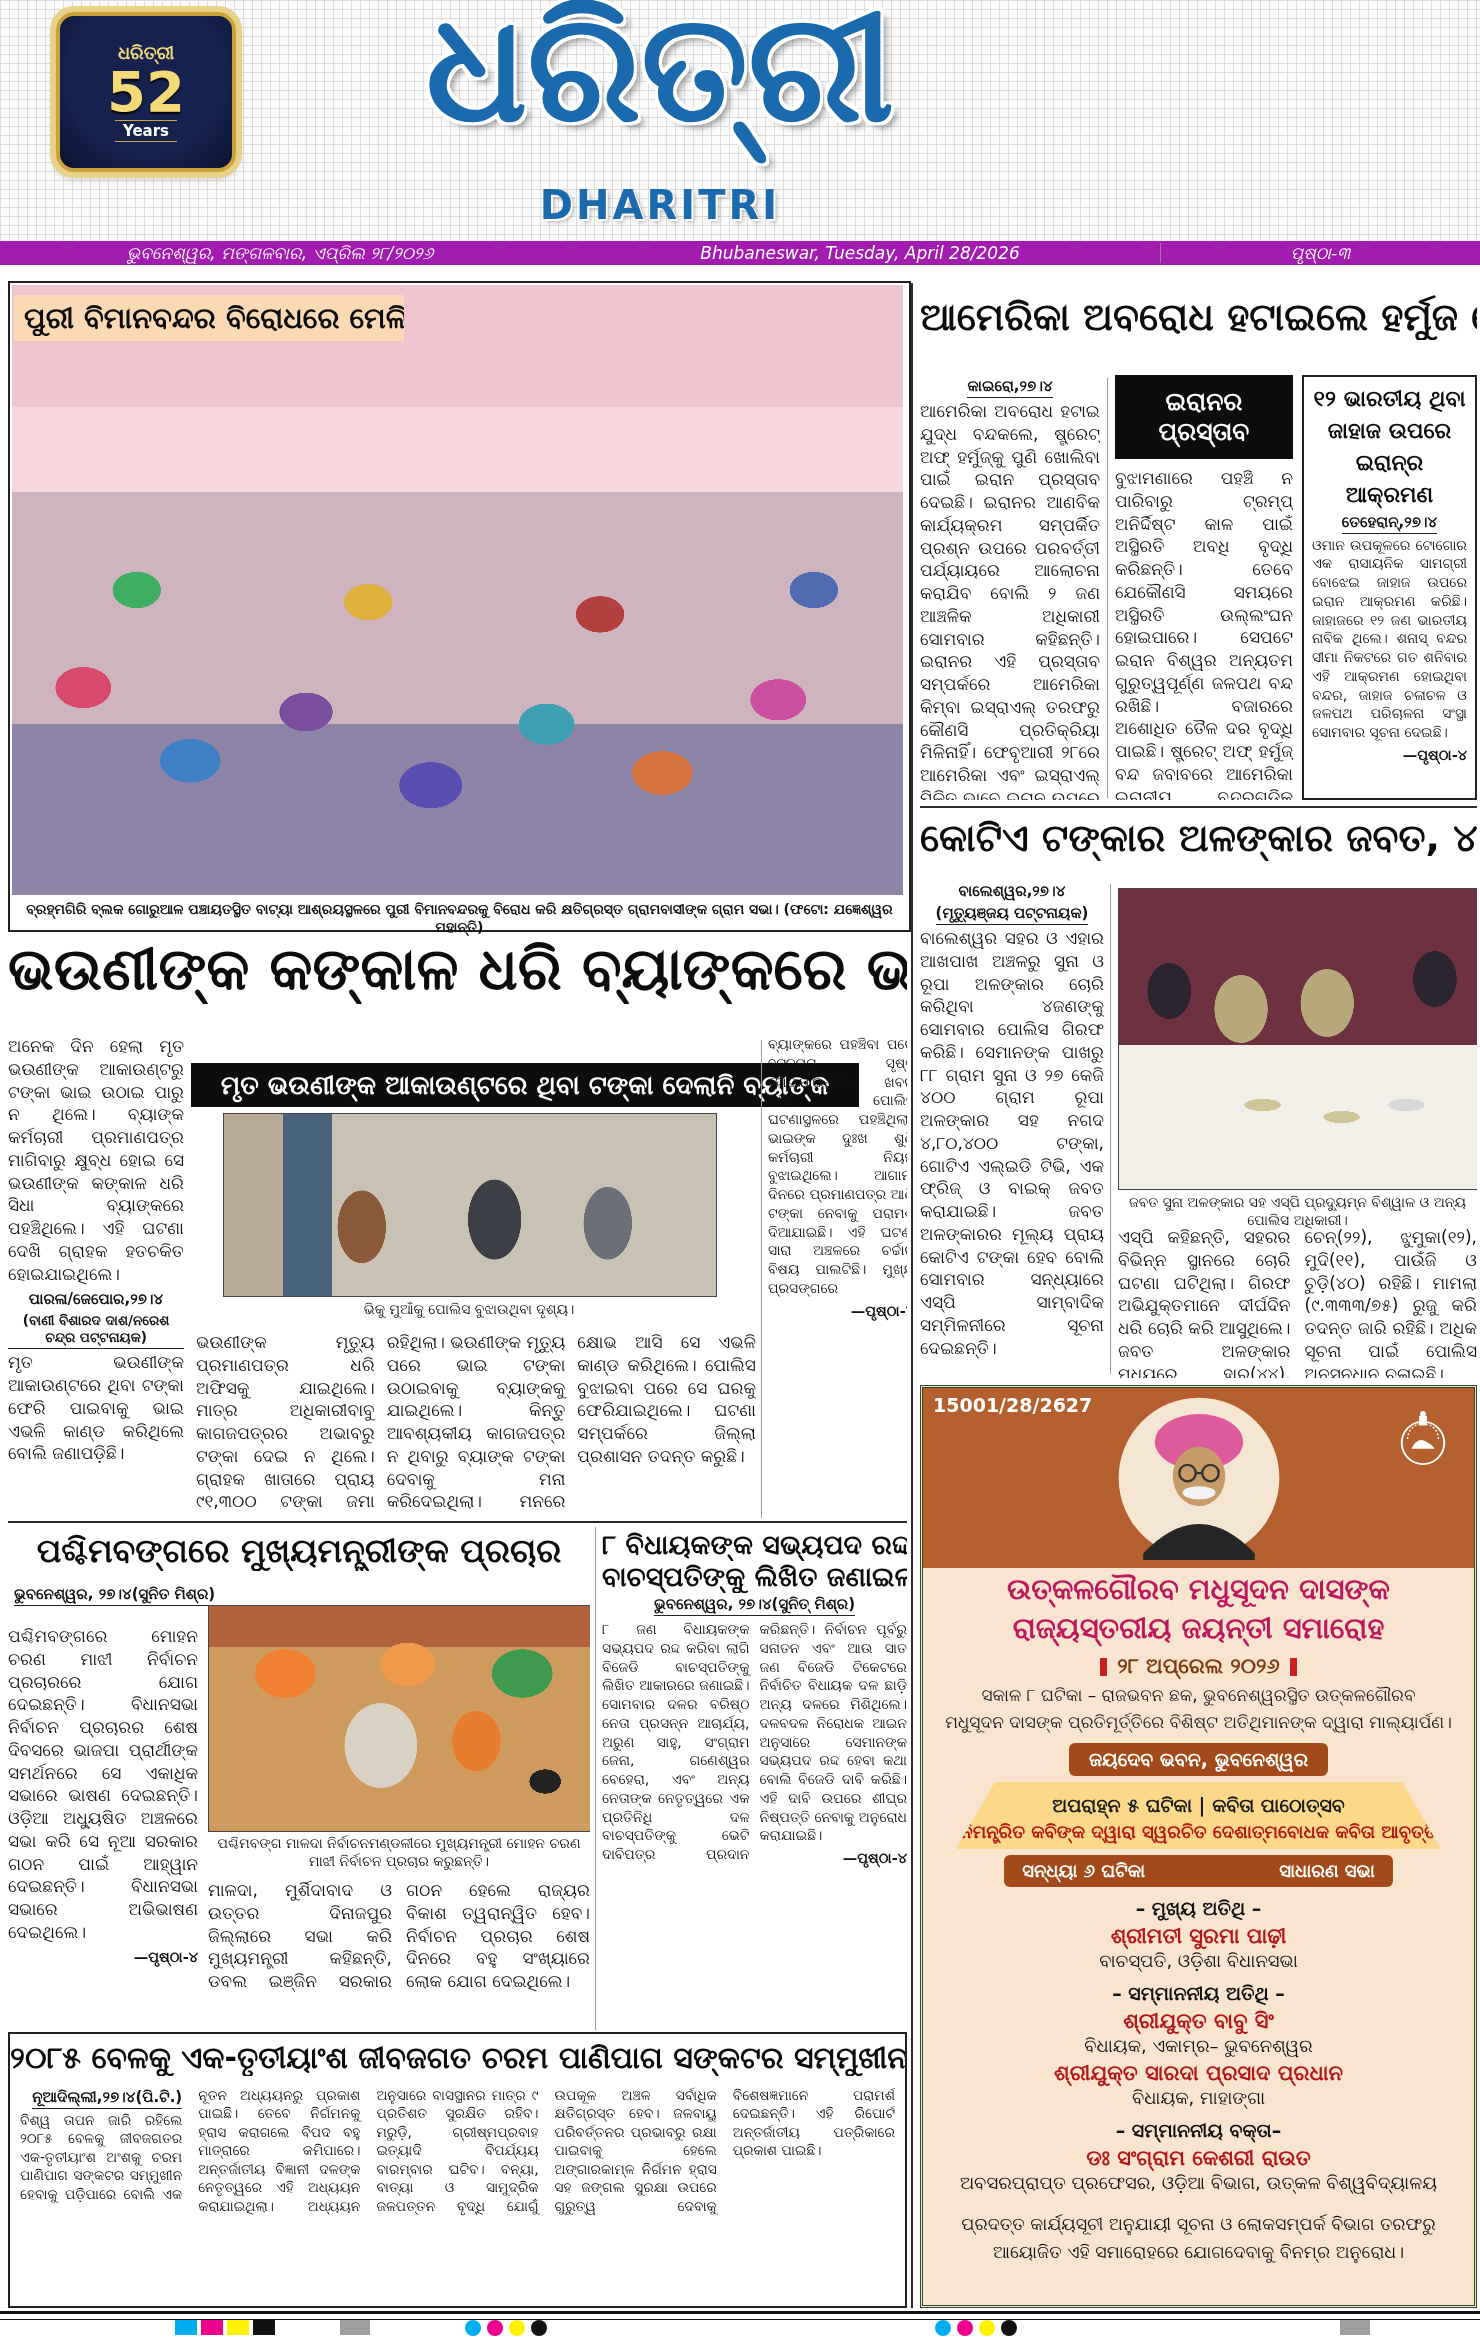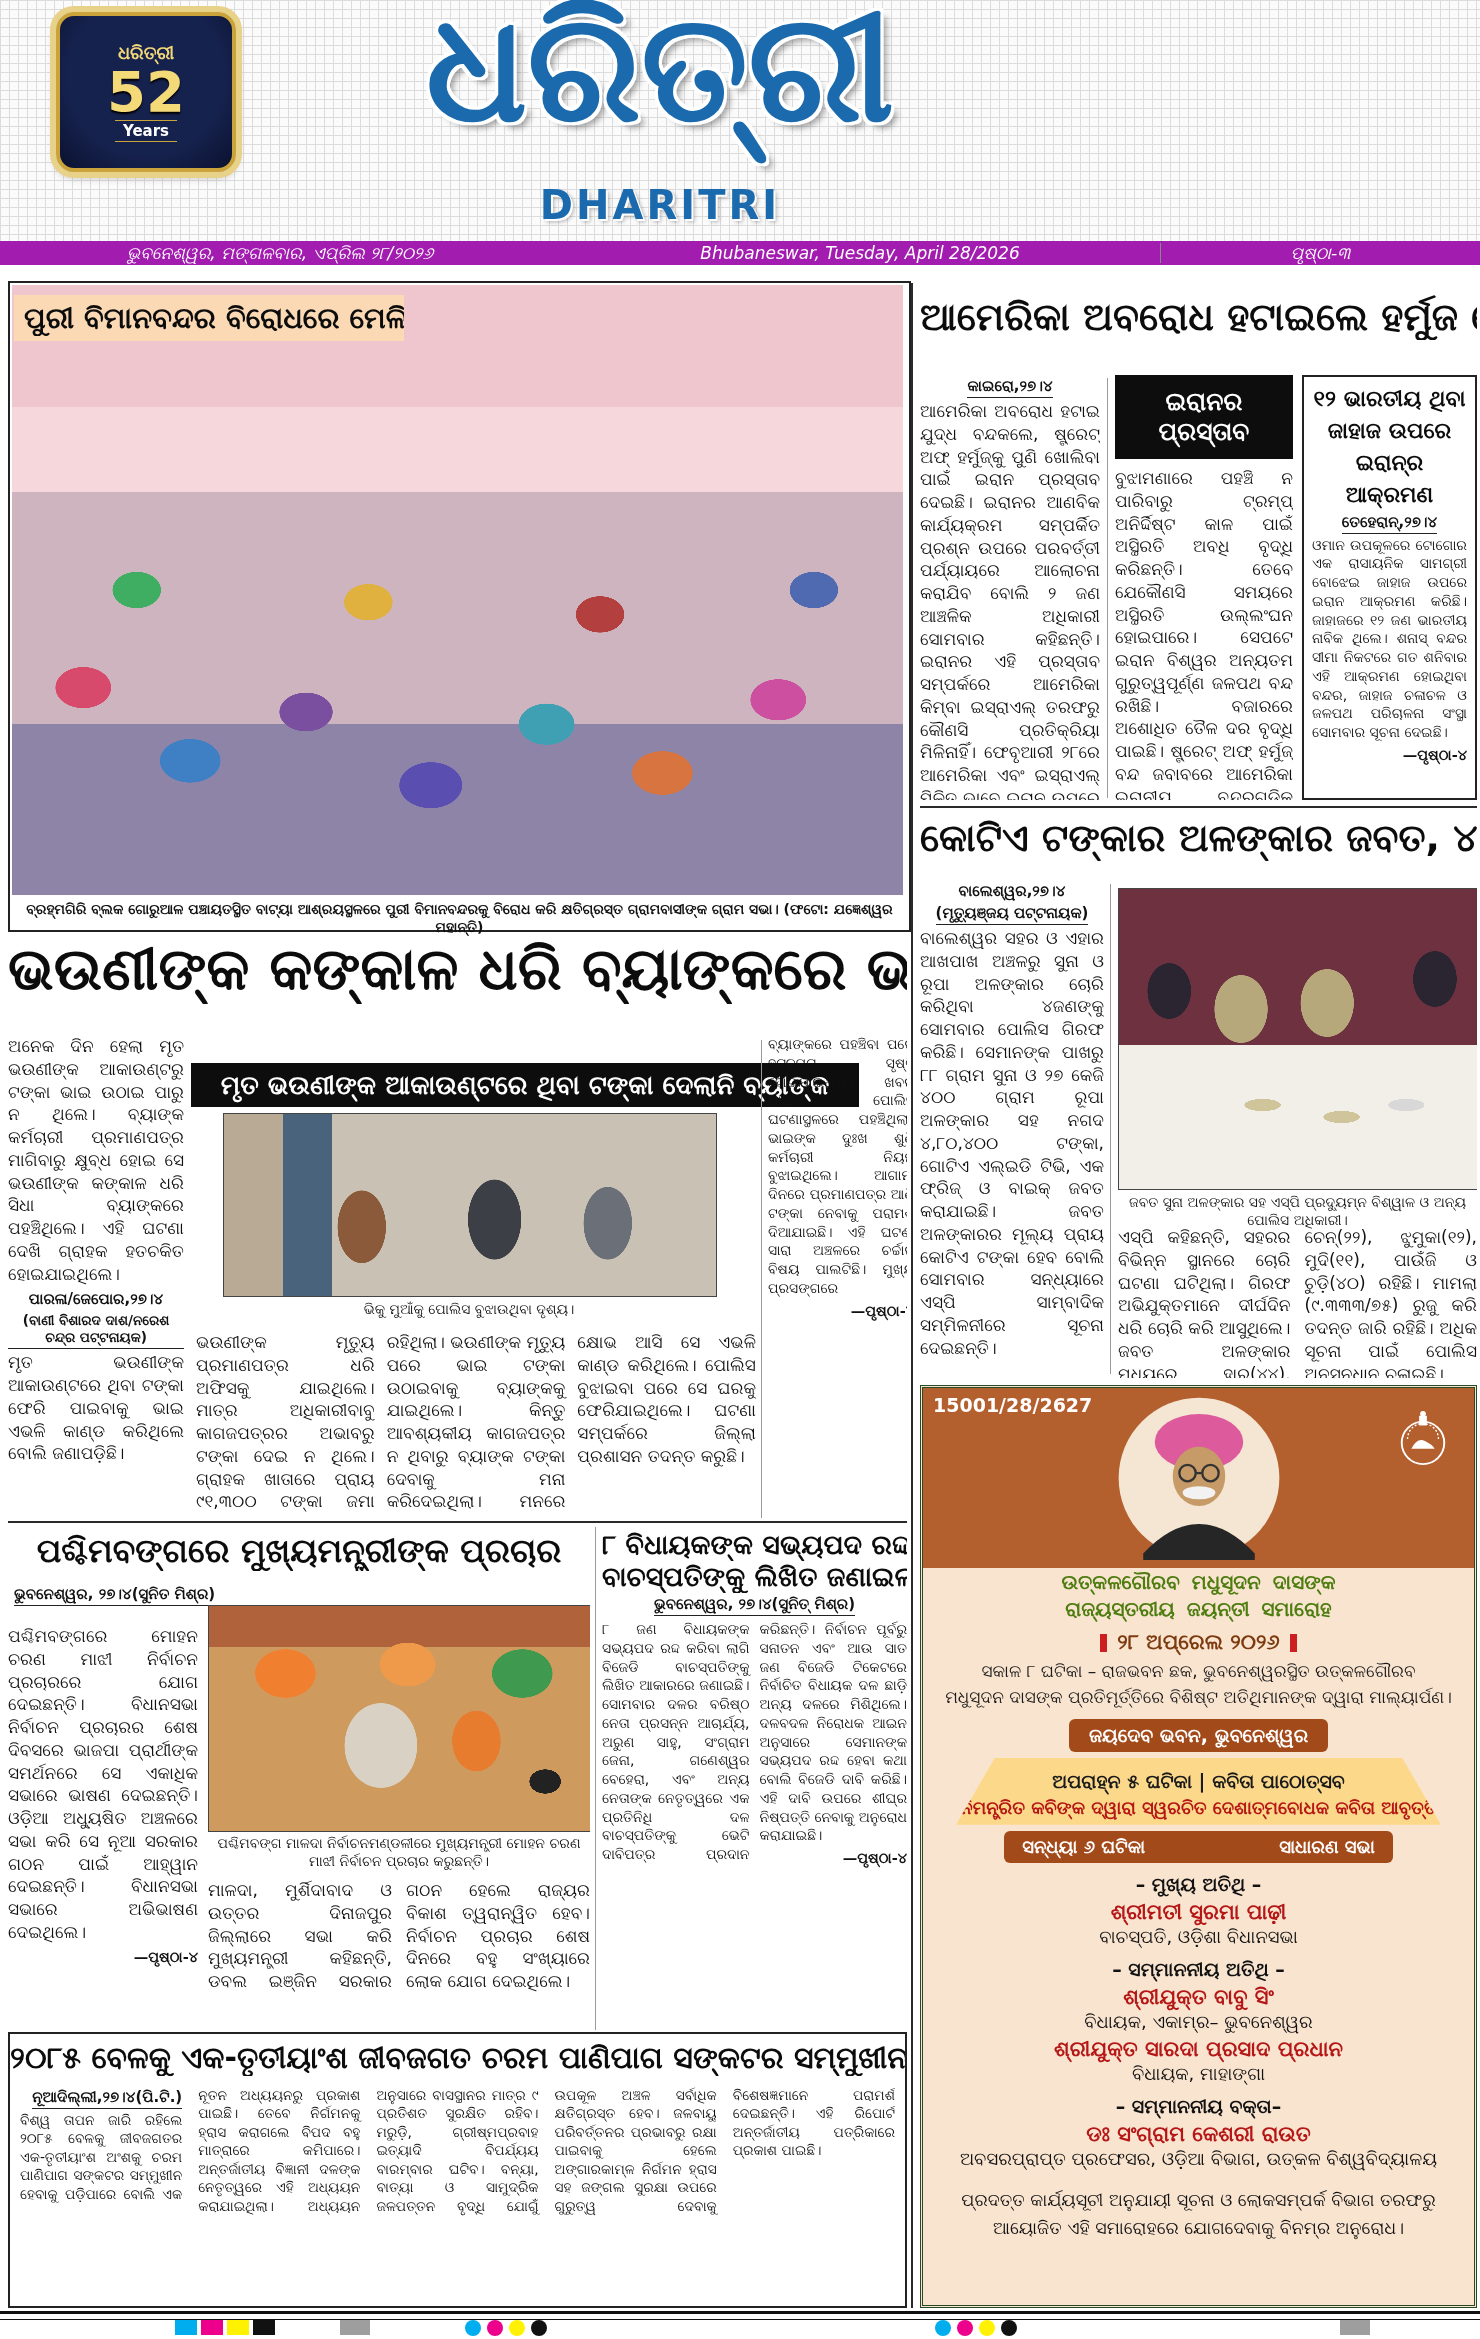--- a/index.html
+++ b/index.html
@@ -86,21 +86,21 @@
   .cols2{column-count:2;column-gap:14px;}
   .cols3{column-count:3;column-gap:12px;}
   .cols5{column-count:5;column-gap:16px;}
   
   .ad{border:3px double #274a27;background:#f9e4d0;}
   .ad-top{position:absolute;left:0;top:0;width:100%;height:180px;background:#b45f2e;}
   .ad-code{position:absolute;left:10px;top:6px;color:#fff;font-weight:700;font-size:19px;}
   .ad-portrait{position:absolute;left:50%;top:8px;transform:translateX(-50%);width:164px;height:164px;}
   .ad-emblem{position:absolute;right:22px;top:22px;width:58px;height:58px;}
   .ad-body{position:absolute;left:0;top:182px;width:100%;text-align:center;}
-  .ad-title{color:#4d7c0f;font-weight:700;font-size:20px;line-height:1.35;font-family:Liberation Mono, monospace;}
+  .ad-title{color:#be185d;font-weight:700;font-size:29px;line-height:1.35;}
   .ad-date{color:#7d3a0e;font-weight:700;font-size:21px;margin:6px 0 4px;}
   .ad-date .bar{display:inline-block;width:7px;height:18px;background:#cc1f1f;vertical-align:-3px;margin:0 10px;}
   .ad-line{font-size:17px;line-height:1.55;color:#1a1a1a;}
   .ad-pill{display:inline-block;background:#a34a1a;color:#fff;font-weight:700;font-size:19px;
     border-radius:6px;padding:5px 20px;margin:8px 0 4px;}
   .ad-banner{margin:2px auto 0;width:88%;background:#fcd98a;clip-path:polygon(8% 0,92% 0,100% 100%,0 100%);
     padding:12px 0 6px;}
   .ad-time{font-weight:700;font-size:19px;color:#1a1a1a;}
   .ad-red{color:#b51717;font-weight:700;font-size:18px;margin-top:4px;}
   .ad-pill2{display:flex;justify-content:space-between;background:#a34a1a;color:#fff;font-weight:700;

